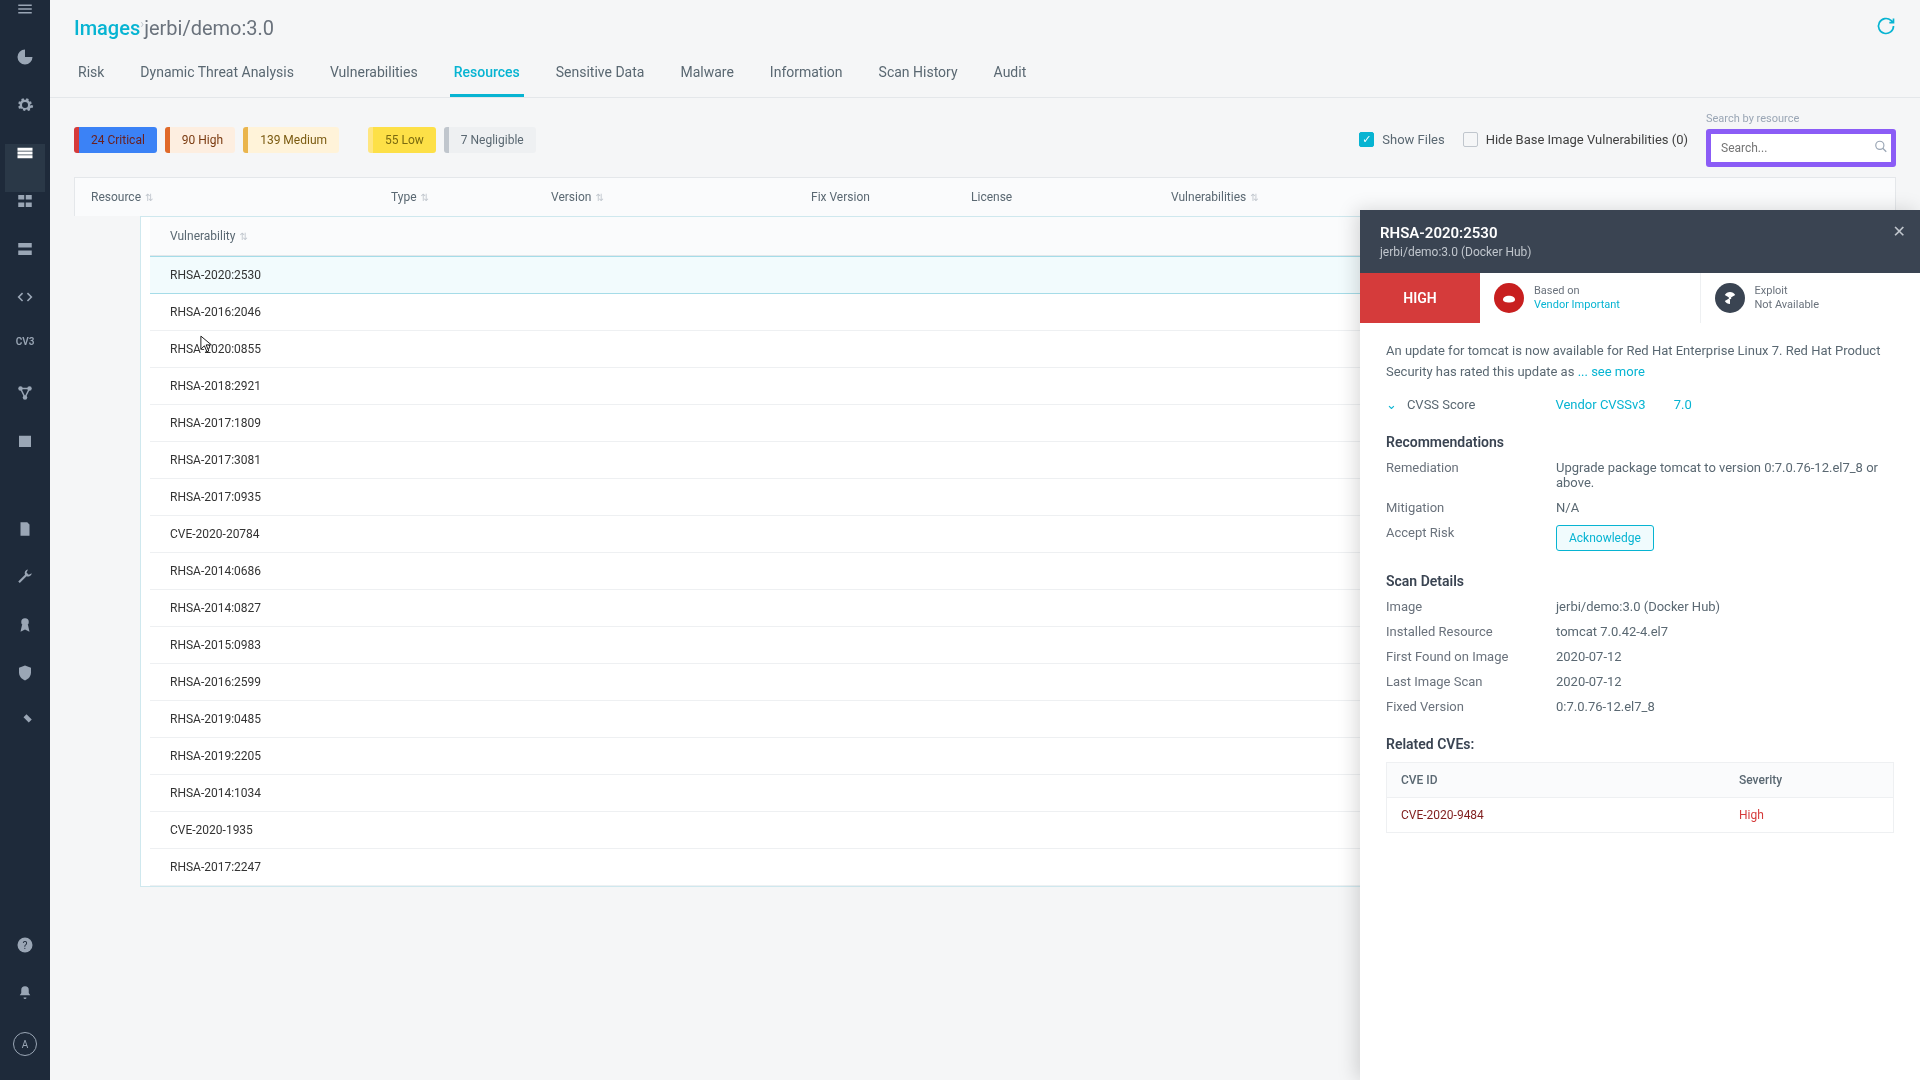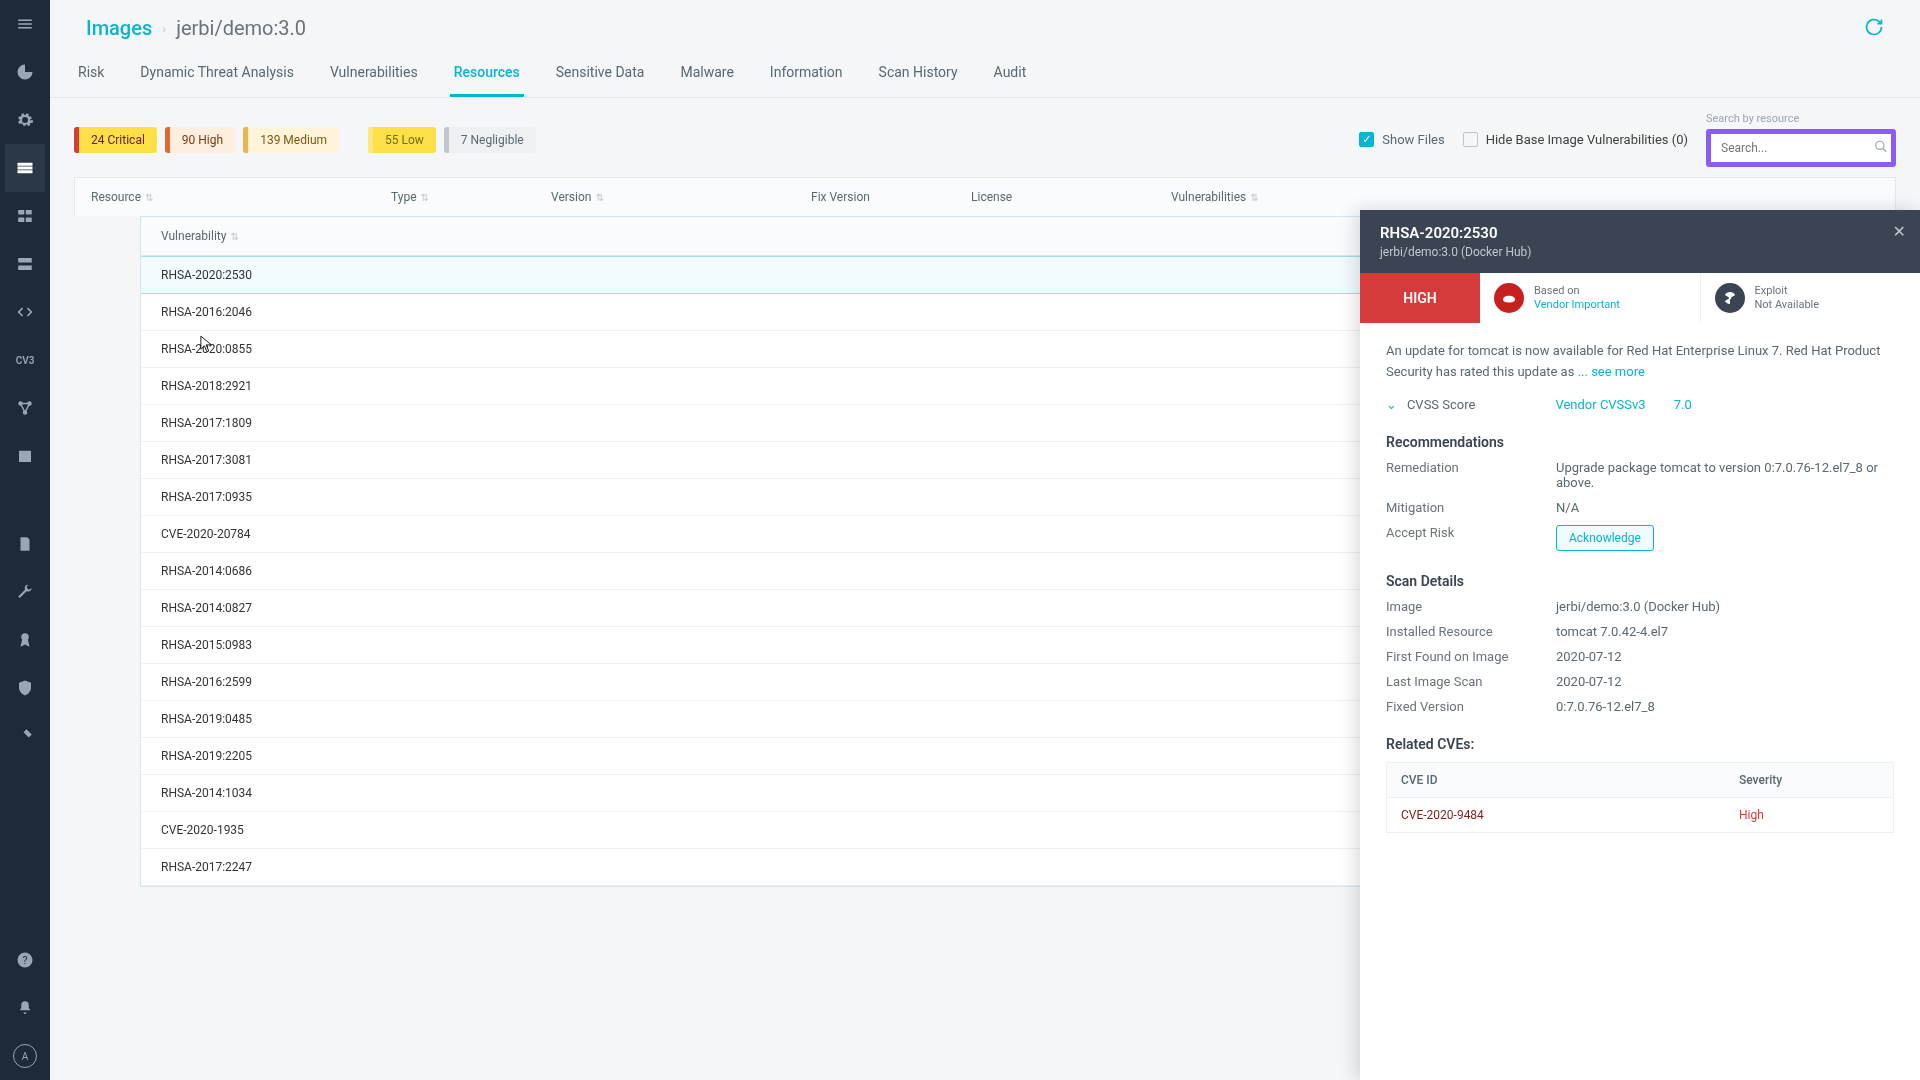--- a/index.html
+++ b/index.html
@@ -1,44 +1,44 @@
 <!DOCTYPE html>
 <html><head>
 <meta charset="utf-8">
 <style>
 * { margin:0; padding:0; box-sizing:border-box; font-family:-apple-system,BlinkMacSystemFont,"Segoe UI",Roboto,sans-serif; }
 body { background:#f5f6f7; color:#333; font-size:13px; overflow:hidden; width:1920px; height:1080px; }
 
 
 .leftnav { position:fixed; top:0; left:0; width:50px; height:100%; background:#1e2a3a; display:flex; flex-direction:column; align-items:center; z-index:100; }
-.leftnav .navicon { width:40px; height:48px; display:flex; align-items:center; justify-content:center; color:#9aa6b5; cursor:pointer; }
+.leftnav .navicon { width:40px; height:48px; display:flex; align-items:flex-start; justify-content:center; color:#9aa6b5; cursor:pointer; }
 .leftnav .navicon.active { background:#2a3847; color:#fff; }
 .leftnav .spacer { flex:1; }
 .leftnav svg { width:18px; height:18px; fill:currentColor; }
 .leftnav .cv3 { font-size:10px; font-weight:600; color:#9aa6b5; }
 .leftnav .avatar { width:24px; height:24px; border-radius:50%; border:1px solid #9aa6b5; display:flex; align-items:center; justify-content:center; font-size:10px; color:#9aa6b5; }
 
 .main { margin-left:50px; height:100vh; display:flex; flex-direction:column; }
 
 
-.crumbbar { padding:16px 36px 10px; display:flex; align-items:center; gap:10px; }
+.crumbbar { padding:16px 24px 10px; display:flex; align-items:flex-start; }
 .crumbbar .bc-link { color:#07b4d2; font-size:20px; font-weight:500; }
 .crumbbar .bc-sep { color:#c0c6cd; }
 .crumbbar .bc-cur { color:#6a727c; font-size:20px; }
 .crumbbar .refresh { margin-left:auto; color:#07b4d2; cursor:pointer; }
 
 
 .tabs { padding:0 24px; border-bottom:1px solid #e4e7ea; display:flex; gap:28px; }
 .tabs .tab { padding:14px 4px; color:#5a6872; font-size:14px; cursor:pointer; border-bottom:3px solid transparent; }
 .tabs .tab.active { color:#07b4d2; border-bottom-color:#07b4d2; font-weight:500; }
 
 
 .pillrow { padding:14px 24px 10px; display:flex; align-items:center; gap:8px; }
 .pill { padding:6px 12px; border-radius:3px; font-size:12px; border-left:5px solid transparent; cursor:pointer; }
-.pill.crit { background:#fde047; border-left-color:#d53b3b; color:#6a2020; }
+.pill.crit { background:#3b82f6; border-left-color:#d53b3b; color:#6a2020; }
 .pill.high { background:#fdeee0; border-left-color:#e06a2a; color:#7a3a10; }
 .pill.med  { background:#fff3d9; border-left-color:#eab54d; color:#7a5a10; }
 .pill.low  { background:#fde047; border-left-color:#ffe680; color:#7a6a10;margin-left:21px; }
 .pill.neg  { background:#eef0f2; border-left-color:#c0c6cd; color:#5a6872; }
 .pillrow .controls { margin-left:auto; display:flex; align-items:center; gap:18px; }
 .chk { width:15px; height:15px; display:inline-flex; align-items:center; justify-content:center; border:1px solid #c0c6cd; border-radius:2px; }
 .chk.on { background:#07b4d2; border-color:#07b4d2; color:#fff; font-size:11px; }
 .ctrl-lbl { color:#5a6872; font-size:13px; }
 .ctrl-lbl.dis { color:#404040; }
 .searchwrap { display:flex; flex-direction:column; gap:4px; }
@@ -46,21 +46,21 @@
 .searchbox { position:relative; }
 .searchbox input { width:190px; padding:7px 28px 7px 10px; border:5px solid #8b5cf6; border-radius:3px; font-size:12px; background:#fff; }
 .searchbox .sicon { position:absolute; right:8px; top:50%; transform:translateY(-50%); color:#9aa6b5; }
 
 
 .outerhdr { margin:0 24px; background:#fafbfc; border:1px solid #e4e7ea; border-bottom:none; display:grid; grid-template-columns: 300px 160px 260px 160px 200px auto; padding:12px 16px; font-size:12px; color:#5a6872; }
 .outerhdr .col { display:flex; align-items:center; gap:4px; }
 .sortico { color:#c0c6cd; font-size:10px; }
 
 
-.vulnwrap { margin:0 24px 0 90px; border:1px solid #cfe8ee; background:#fff; }
+.vulnwrap { margin:0 24px 0 90px; border:1px solid #cfe8ee; background:#fff;padding-left:9px; }
 .vulnhdr { display:grid; grid-template-columns: 1fr 160px 200px; padding:12px 20px; font-size:12px; color:#5a6872; border-bottom:1px solid #e4e7ea; background:#fafbfc; }
 .vulnhdr .col { display:flex; align-items:center; gap:4px; }
 .vrow { display:grid; grid-template-columns: 1fr 160px 200px; padding:11px 20px; font-size:12px; border-bottom:1px solid #eef0f2; cursor:pointer; }
 .vrow.sel { background:#f2fbfd; border-top:1px solid #a5dce8; border-bottom:1px solid #a5dce8; }
 .sev-high { color:#d53b3b; }
 .sev-med { color:#e0952a; }
 .sev-low { color:#d9c94d; }
 
 
 .panel { position:fixed; top:210px; right:0; bottom:0; width:560px; background:#fff; box-shadow:-4px 0 18px rgba(0,0,0,.15); display:flex; flex-direction:column; z-index:50; }

